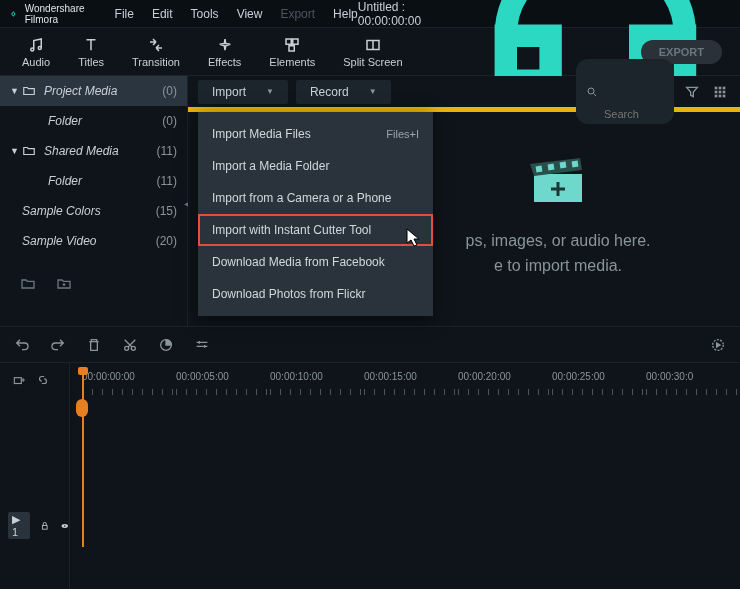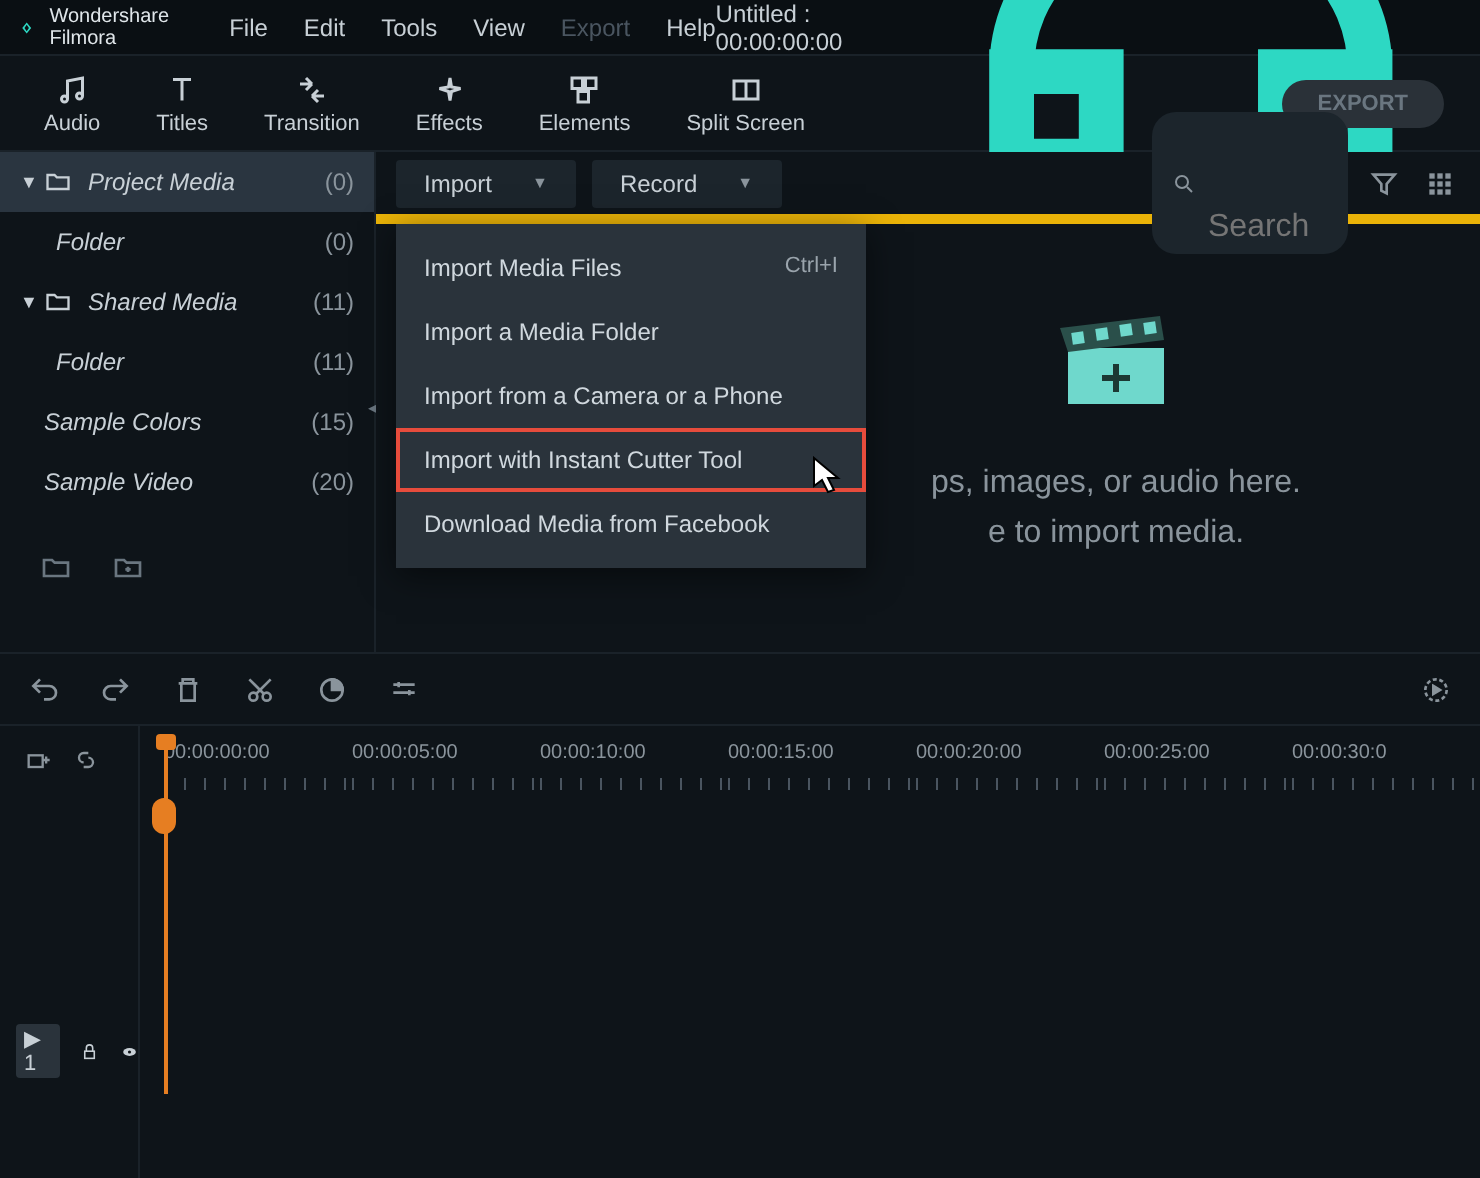--- a/index.html
+++ b/index.html
@@ -25,38 +25,38 @@
 
 
 .main { display: flex; height: 250px; background: #0e1419; }
 .sidebar { width: 188px; background: #0e1419; border-right: 1px solid #1a2229; }
 .sb-item { display: flex; align-items: center; padding: 8px 10px; cursor: pointer; font-size: 12px; color: #c8d0d6; }
 .sb-item.selected { background: #2a3540; }
 .sb-item .chev { width: 12px; font-size: 9px; }
 .sb-item .icon { width: 14px; height: 14px; margin-right: 8px; }
 .sb-item .label { flex: 1; font-style: italic; }
 .sb-item .count { color: #8a949c; }
-.sb-child { padding-left: 28px; }
+.sb-child { padding-left: 28px; margin-left: 20px; }
 .sb-footer { display: flex; gap: 20px; padding: 10px 20px; margin-top: 10px; }
 .sb-footer svg { width: 16px; height: 16px; color: #6a7680; }
 .side-handle { position: absolute; left: 184px; top: 198px; color: #6a7680; font-size: 10px; }
 
 
 .content { flex: 1; position: relative; background: #0e1419; }
 .content-bar { height: 36px; display: flex; align-items: center; padding: 0 10px; gap: 8px; border-bottom: 5px solid #eab308; }
 .dd-btn { display: flex; align-items: center; padding: 5px 14px; background: #1c252c; color: #c8d0d6; font-size: 12px; cursor: pointer; border-radius: 2px; }
 .dd-btn .chev { margin-left: 20px; font-size: 8px; color: #8a949c; }
 .search-wrap { margin-left: auto; display: flex; align-items: center; background: #1c252c; padding: 4px 10px; border-radius: 12px; }
 .search-wrap svg { width: 12px; height: 12px; margin-right: 6px; color: #8a949c; }
-.search-wrap input { background: transparent; border: none; outline: none; color: #c8d0d6; font-size: 16px; width: 60px; margin-top: 45px; }
+.search-wrap input { background: transparent; border: none; outline: none; color: #c8d0d6; font-size: 11px; width: 60px; margin-top: 45px; }
 .icon-btn { width: 20px; height: 20px; color: #8a949c; cursor: pointer; display: flex; align-items: center; justify-content: center; }
 
 
 .dropdown { position: absolute; top: 36px; left: 10px; width: 235px; background: #2a333b; box-shadow: 0 4px 16px rgba(0,0,0,0.5); z-index: 10; padding: 6px 0; }
-.dd-item { display: flex; padding: 9px 14px; font-size: 12px; color: #d0d8de; cursor: pointer; }
+.dd-item { display: flex; align-items: center; padding: 9px 14px; font-size: 12px; color: #d0d8de; cursor: pointer; }
 .dd-item .shortcut { margin-left: auto; color: #9aa4ac; font-size: 11px; }
 .dd-item.highlighted { border: 2px solid #e74c3c; padding: 7px 12px; }
 
 
 .dropzone { position: absolute; top: 80px; left: 210px; width: 320px; text-align: center; color: #8a949c; font-size: 16px; line-height: 1.6; z-index: 1; }
 .clapper { width: 60px; height: 50px; margin: 0 auto 14px; position: relative; }
 
 
 .cursor { position: absolute; z-index: 20; width: 16px; height: 20px; }
 
@@ -237,33 +237,36 @@
         <rect x="44" y="5" width="6" height="6" fill="#6fd8cc" transform="rotate(-8 47 8)"></rect>
         <path d="M30 26 L30 40 M23 33 L37 33" stroke="#1c3833" stroke-width="3"></path>
       </svg>
       <div>ps, images, or audio here.</div>
       <div>e to import media.</div>
     </div>
 
     <div class="dropdown">
       <div class="dd-item">
         <span>Import Media Files</span>
-        <span class="shortcut">Ctrl+I</span>
+        <span class="shortcut">Files+I</span>
       </div>
       <div class="dd-item">
         <span>Import a Media Folder</span>
       </div>
       <div class="dd-item">
         <span>Import from a Camera or a Phone</span>
       </div>
       <div class="dd-item highlighted">
         <span>Import with Instant Cutter Tool</span>
       </div>
       <div class="dd-item">
         <span>Download Media from Facebook</span>
+      </div>
+      <div class="dd-item">
+        <span>Download Photos from Flickr</span>
       </div>
     </div>
 
     <svg class="cursor" style="left:218px;top:152px" viewBox="0 0 16 20">
         <path d="M1 1 L1 15 L5 12 L8 18 L11 17 L8 11 L13 11 Z" fill="#fff" stroke="#000"></path>
       </svg>
   </div>
 </div>
 
 <div class="tl-toolbar">

